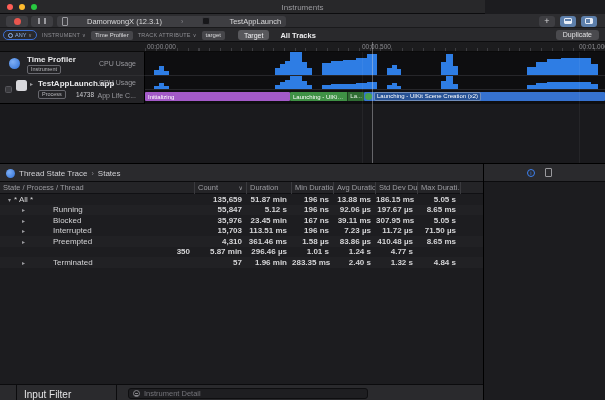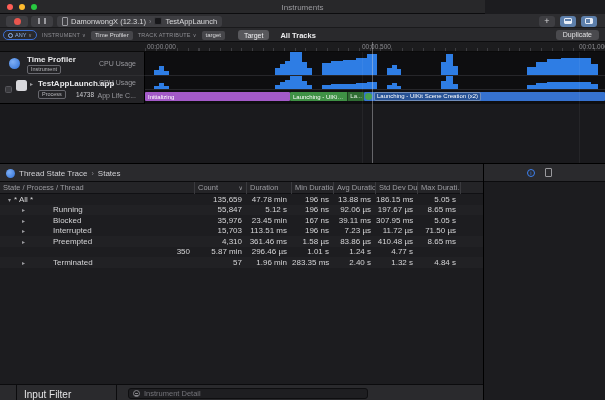--- a/index.html
+++ b/index.html
@@ -12,21 +12,21 @@
   .light{width:6px;height:6px;border-radius:50%;}
   .l-red{background:#ff5f57;} .l-yellow{background:#febc2e;} .l-green{background:#28c840;}
   .wtitle{left:0;top:3px;width:605px;text-align:center;font-size:8px;color:#9a9a9e;}
   
   .toolbar{left:0;top:14px;width:605px;height:14px;background:#2d2d30;border-bottom:1px solid #1a1a1c;box-sizing:border-box;}
   .tbtn{position:absolute;top:1.5px;height:11px;background:#3e3e42;border-radius:3px;display:flex;align-items:center;justify-content:center;}
   .rec{left:6px;width:22px;}
   .recdot{width:7px;height:7px;border-radius:50%;background:#e8564e;}
   .pause{left:31px;width:22px;}
   .pauseicon{width:4px;height:6px;border-left:2px solid #9a9a9f;border-right:2px solid #9a9a9f;}
-  .devpill{left:57px;padding:0 5px;gap:3px;font-size:7.5px;color:#d8d8da;}
+  .devpill{left:57px;padding:0 5px;gap:19px;font-size:7.5px;color:#d8d8da;}
   .phoneicon{width:4px;height:7px;border:1px solid #9a9a9f;border-radius:1px;}
   .pathsep{color:#85858a;font-size:7px;}
   .appicon-sm{width:8px;height:8px;border-radius:2px;background:#17171a;border:1px solid #3a3a3e;box-sizing:border-box;}
   .statuspill{left:240px;top:1.5px;width:122px;height:11px;background:#404043;border-radius:3px;
               display:flex;align-items:center;justify-content:center;gap:3px;font-size:7.5px;color:#c4c4c8;}
   .rightbtns{right:8px;top:1.5px;display:flex;gap:5px;}
   .plusbtn{position:static;width:16px;color:#d6d6d8;font-size:9px;}
   .vtoggle{position:static;width:16px;background:#5d7fab;}
   .vicon{width:8px;height:6px;border:1px solid #e8eef8;border-radius:1px;position:relative;box-sizing:border-box;}
   .vicon.b::after{content:"";position:absolute;left:0;right:0;bottom:0;height:2px;background:#e8eef8;}
@@ -89,21 +89,21 @@
          display:grid;grid-template-columns:195px 52px 45px 42px 42px 42px 43px 1fr;align-items:center;}
   .hcell{font-size:7.5px;color:#9c9ca1;height:12px;line-height:12px;border-right:1px solid #3a3a3e;box-sizing:border-box;
          padding:0 3px;white-space:nowrap;overflow:hidden;display:flex;align-items:center;}
   .hcell.last{border-right:1px solid #3a3a3e;}
   .hcell.fill{border-right:none;}
   .hsort{margin-left:auto;font-size:6px;color:#9c9ca1;}
   .tbody{left:0;top:194px;width:483px;}
   .trow{display:grid;grid-template-columns:195px 52px 45px 42px 42px 42px 43px 1fr;height:10.5px;align-items:center;background:#1d1d20;}
   .trow.alt{background:#212124;}
   .tcell{font-size:8px;color:#d4d4d6;white-space:nowrap;overflow:hidden;}
-  .tcell.num{text-align:right;padding-right:5px;}
+  .tcell.num{text-align:right;padding-right:5px;font-weight:bold;}
   .tcell.name{display:flex;align-items:center;gap:3px;}
   .tcell.name.d0{padding-left:8px;}
   .tcell.name.d1{padding-left:22px;gap:28px;}
   .disc{font-size:6px;color:#9a9a9e;}
   .tablebg{left:0;top:194px;width:483px;height:190px;background:#1c1c1f;z-index:-1;}
   .vdivider{left:483px;top:163px;width:1px;height:237px;background:#000;}
   .rpanel{left:484px;top:182px;width:121px;height:218px;background:#202024;display:flex;align-items:center;justify-content:center;}
   .nodetail{font-size:10px;color:#68686e;}
   
   .bottombar{left:0;top:384px;width:483px;height:16px;background:#2a2a2d;border-top:1px solid #0b0b0d;box-sizing:border-box;}
@@ -326,21 +326,21 @@
       </div>
     <div class="hcell fill"></div>
   </div>
   <div class="abs tbody">
       <div class="trow">
         <div class="tcell name d0">
           <span class="disc">▾</span>
           <span>* All *</span>
         </div>
         <div class="tcell num">135,659</div>
-        <div class="tcell num">47.78 min</div>
+        <div class="tcell num">51.87 min</div>
         <div class="tcell num">196 ns</div>
         <div class="tcell num">13.88 ms</div>
         <div class="tcell num">186.15 ms</div>
         <div class="tcell num">5.05 s</div>
         <div class="tcell"></div>
       </div>
       <div class="trow alt">
         <div class="tcell name d1">
           <span class="disc">▸</span>
           <span>Running</span>

